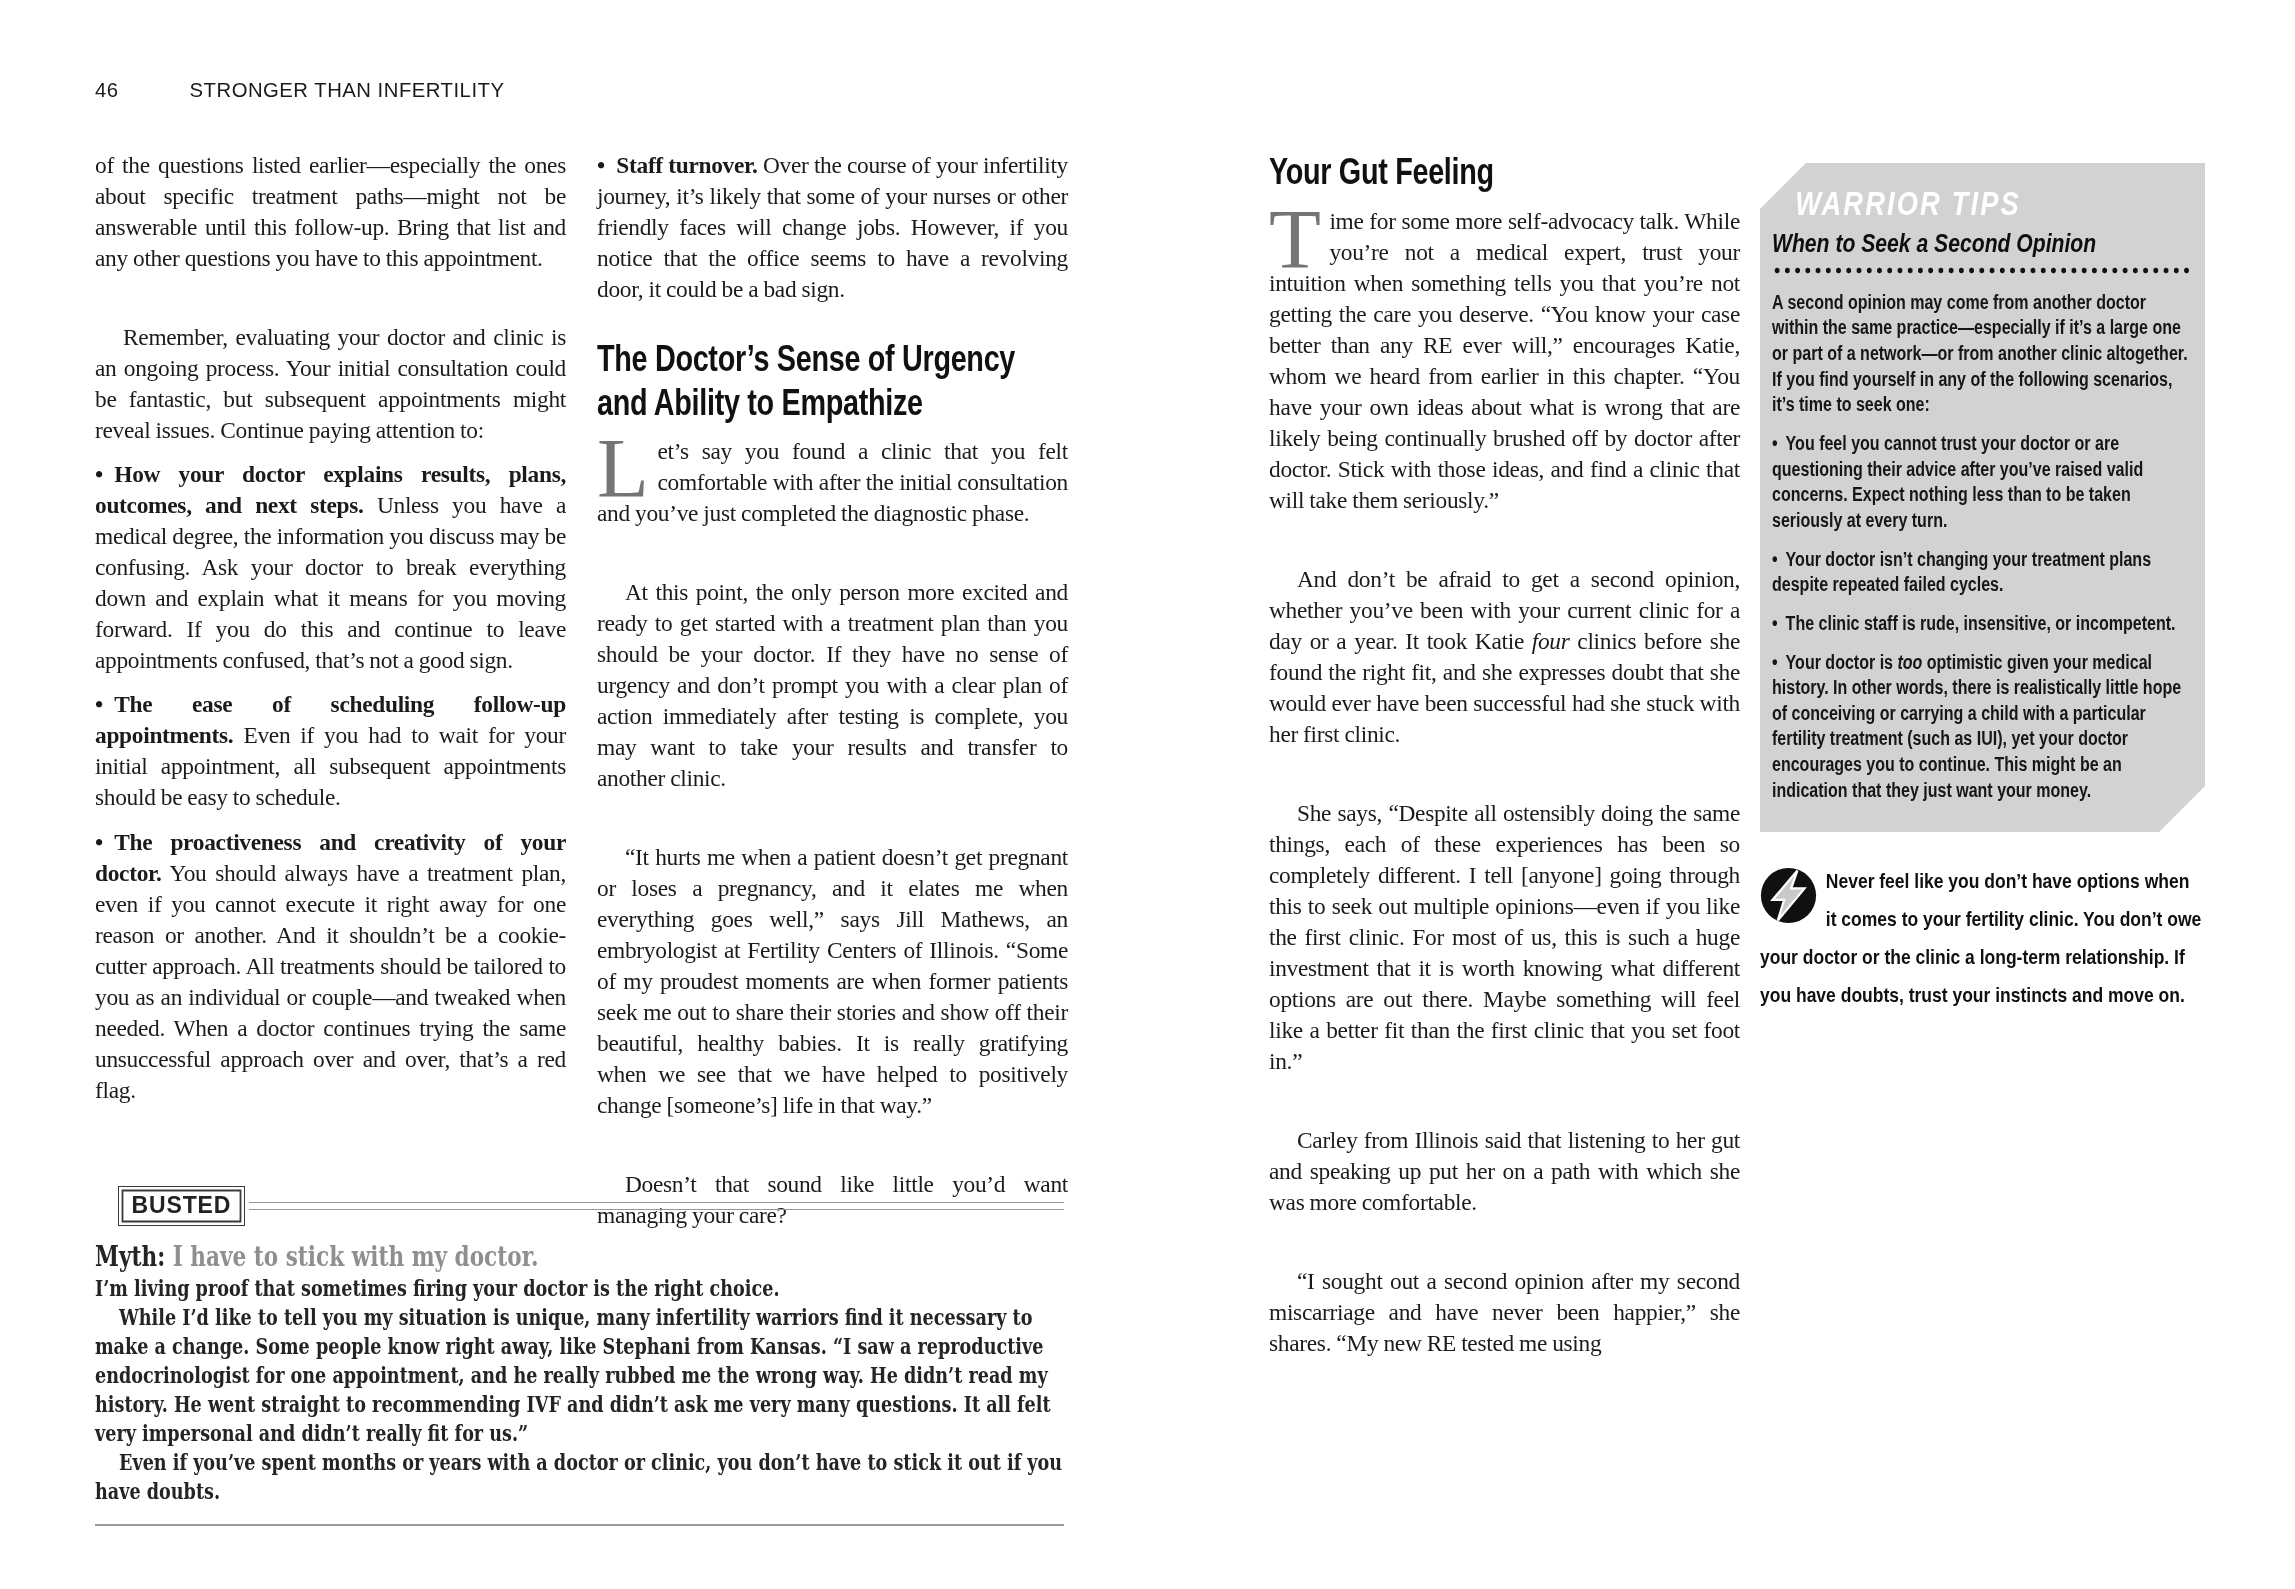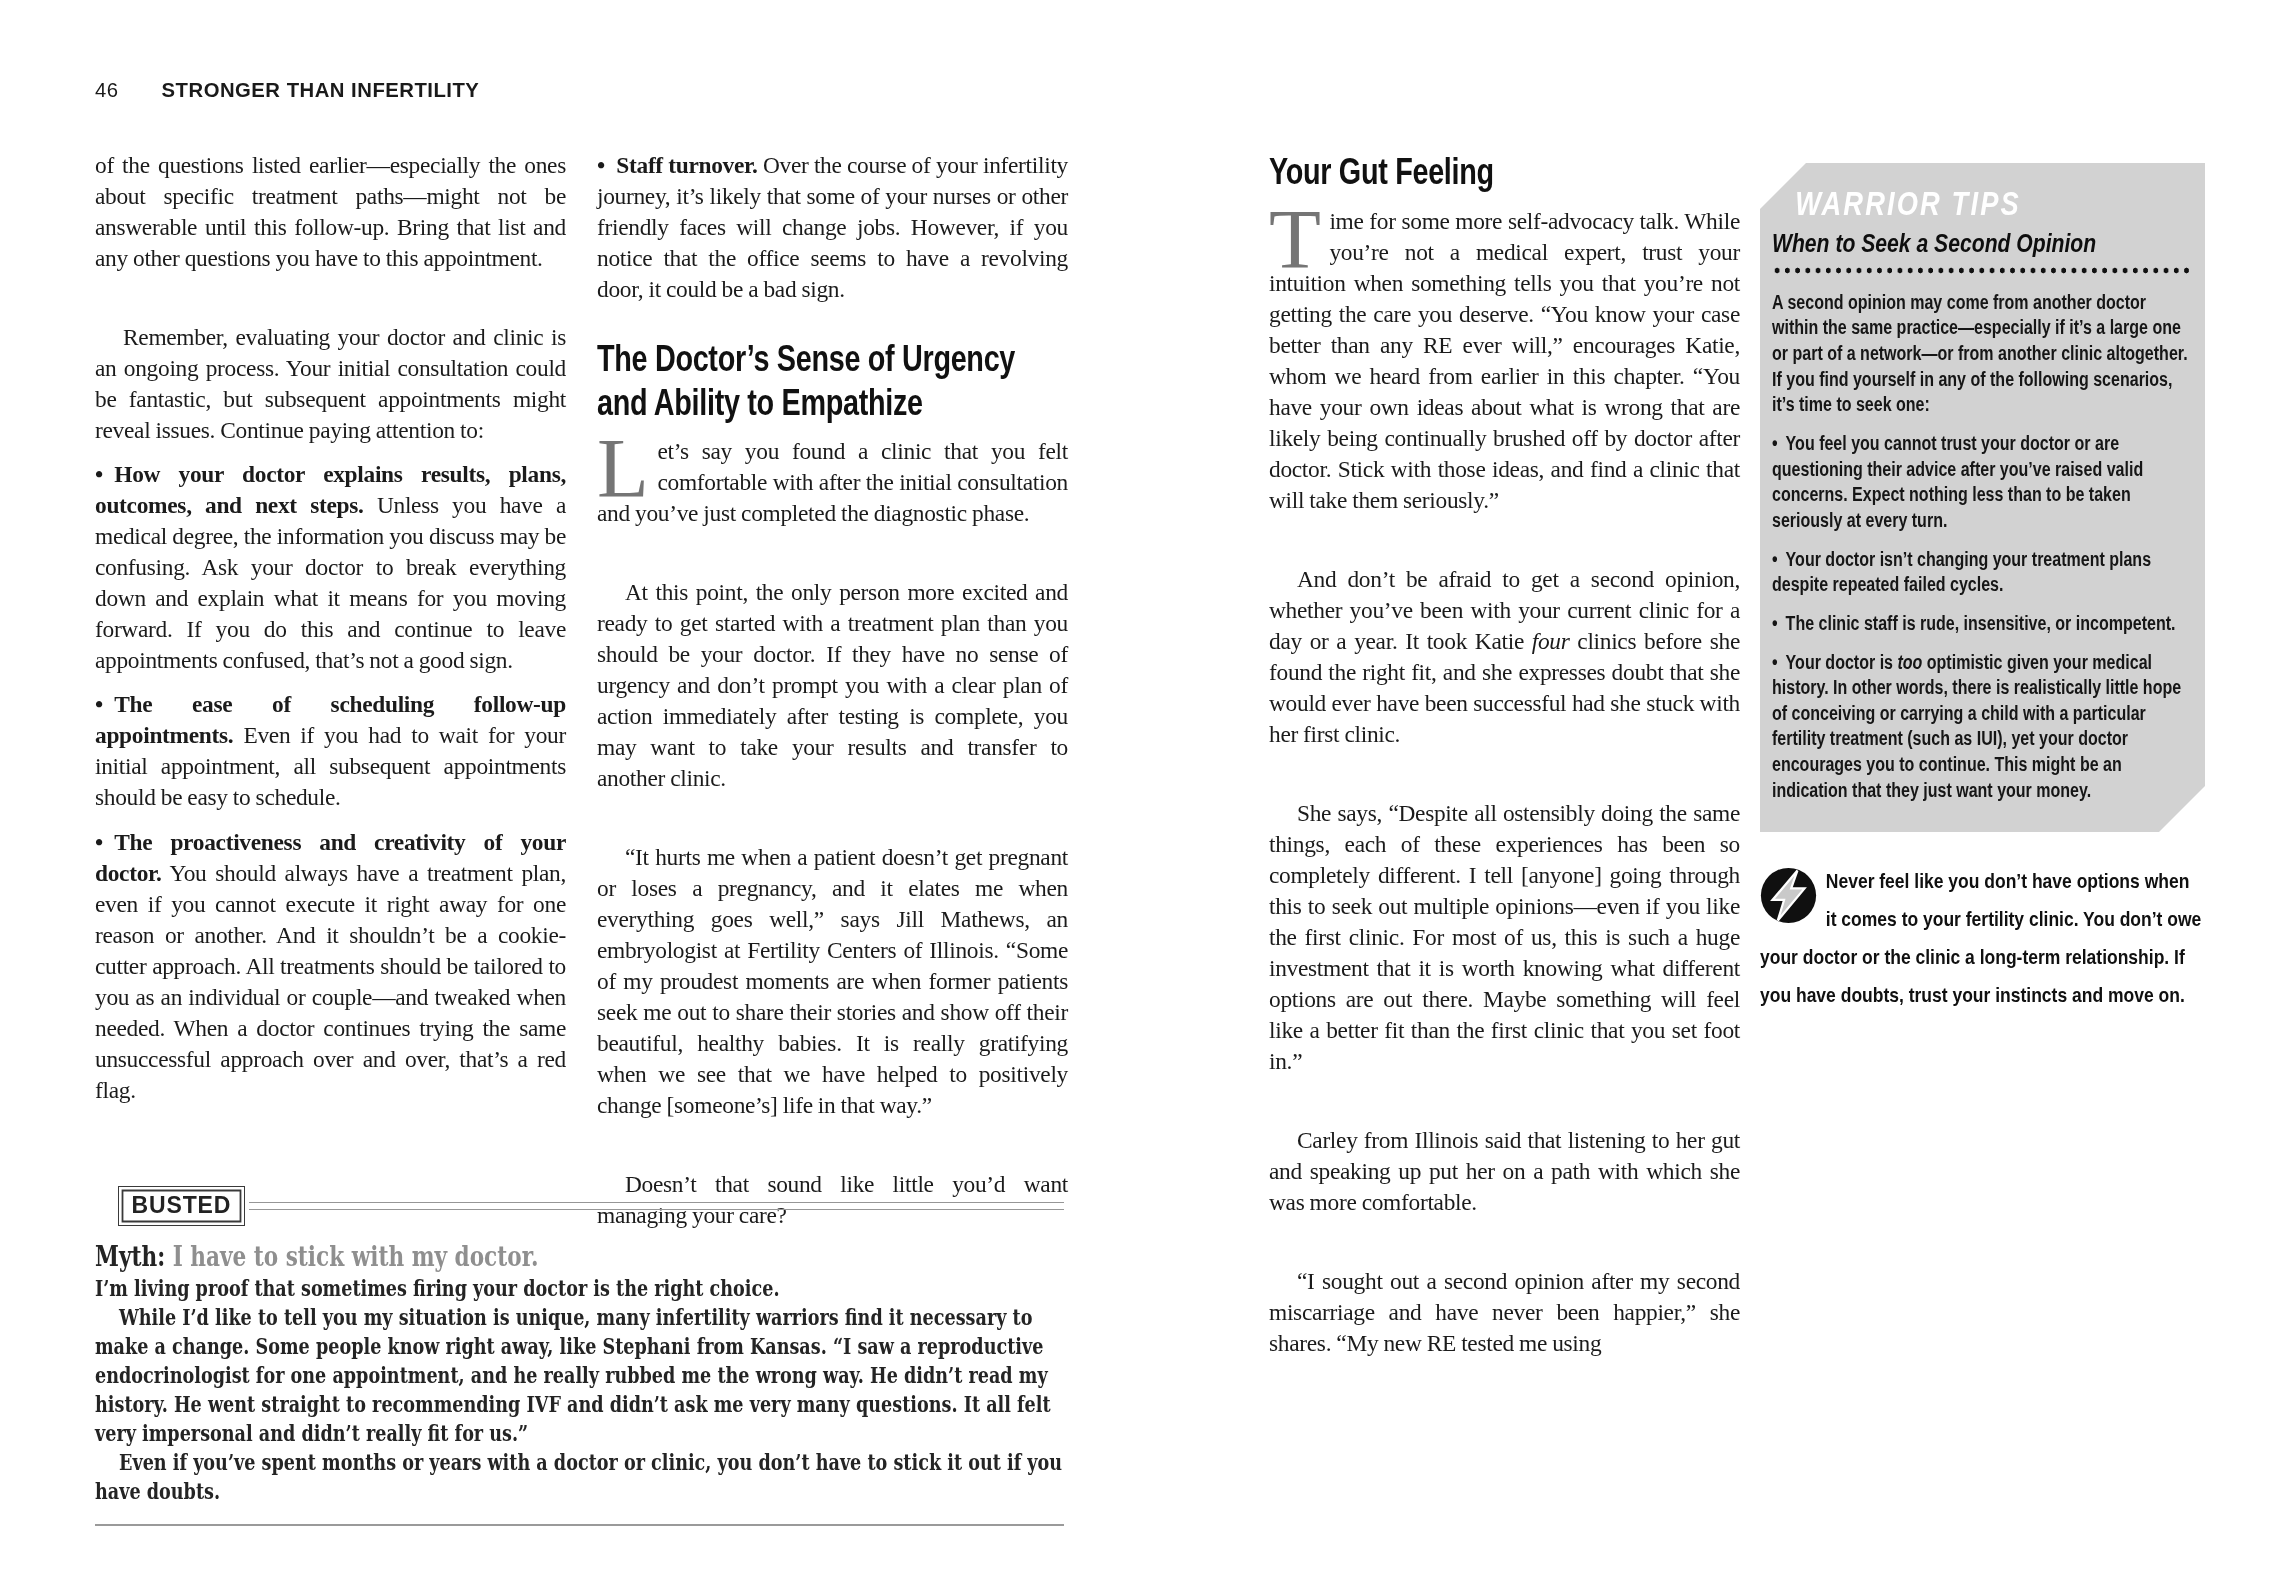--- a/index.html
+++ b/index.html
@@ -2,25 +2,25 @@
 <html style="font-size:14px"><head>
 <meta charset="utf-8">
 <style>
   html,body { margin:0; padding:0; background:#e8e8e8; }
   .spread {
     position:relative; width:2295px; height:1589px; background:#ffffff;
     font-family:"Liberation Serif", serif; color:#1b1b1b; overflow:hidden;
   }
   
   .running-head {
-    position:absolute; top:79px; display:flex; align-items:baseline; gap:43px;
+    position:absolute; top:79px; display:flex; align-items:baseline; gap:31px;
     font-family:"Liberation Sans", sans-serif; font-size:20.3px; letter-spacing:0.5px; color:#1a1a1a;
     white-space:nowrap;
   }
-  .running-head .rh-title { font-weight:700; }
+  .running-head .rh-title { font-weight:400;margin-left:40px; }
   .running-head .rh-num { font-weight:400; }
   #rh-left { left:95px; }
   #rh-right { right:78px; }
 
   
   .col { position:absolute; }
   #l1 { left:95px; top:150px; width:471px; }
   #l2 { left:597px; top:150px; width:471px; }
   #r1 { left:1269px; top:150px; width:471px; }
   #r2 { left:1760px; top:163px; width:445px; }

